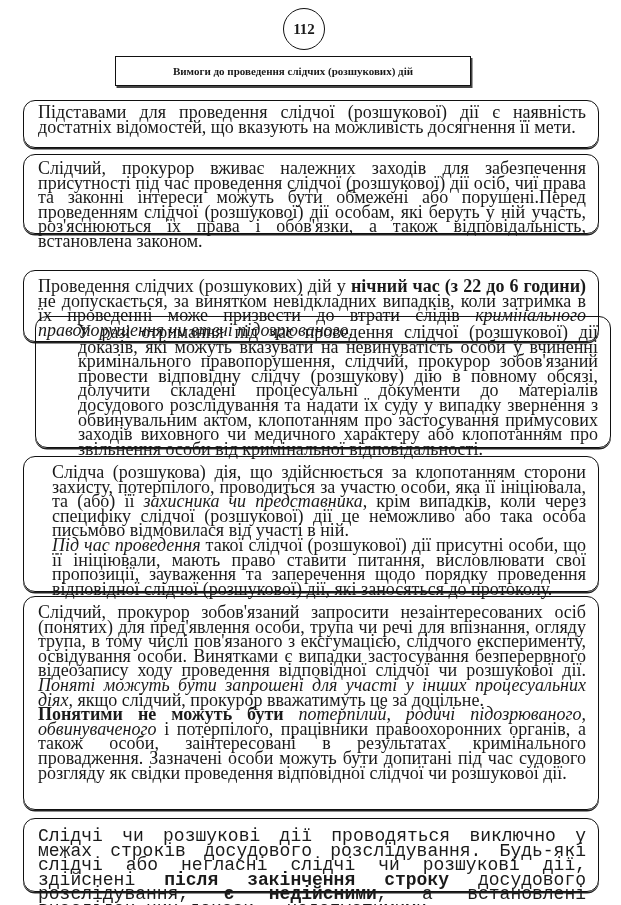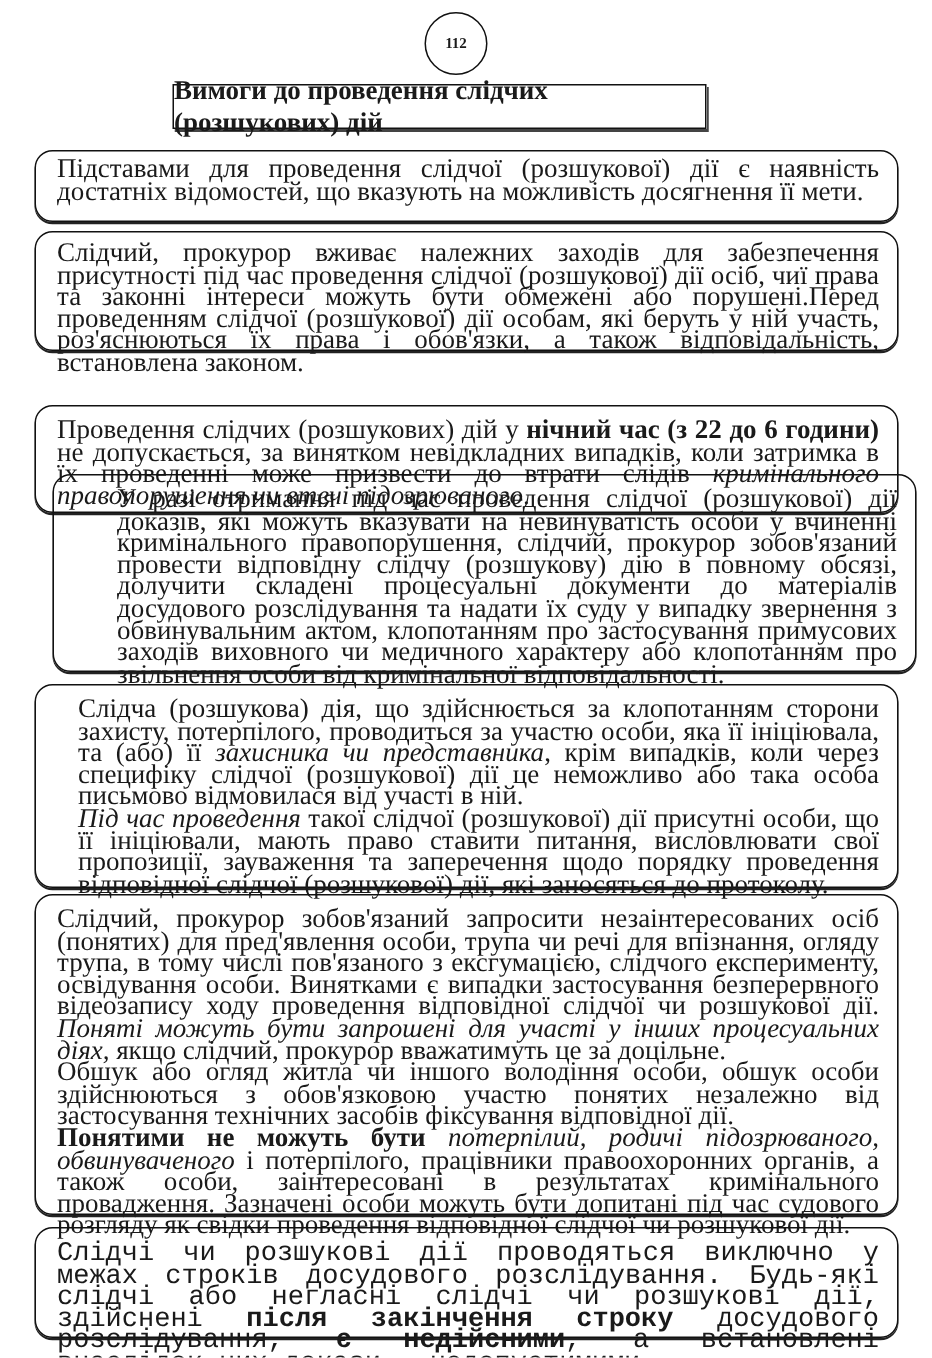--- a/index.html
+++ b/index.html
@@ -4,27 +4,27 @@
 <style>
   html, body { margin: 0; padding: 0; }
   body {
     width: 621px; height: 905px; background: #ffffff; position: relative; overflow: hidden;
     font-family: "Liberation Serif", "DejaVu Serif", serif; color: #1a1a1a;
   }
   .page-number {
     position: absolute; left: 283px; top: 8px; width: 40px; height: 40px;
     border: 1.6px solid #111; border-radius: 50%;
     display: flex; align-items: center; justify-content: center;
-    font-weight: bold; font-size: 10px;
+    font-weight: bold; font-size: 15px;
   }
   .title-box {
     position: absolute; left: 115px; top: 56px; width: 354px; height: 28px;
     border: 1.3px solid #111; box-shadow: 1.5px 2px 0 #444;
     display: flex; align-items: center; justify-content: center;
-    font-weight: bold; font-size: 18px;
+    font-weight: bold; font-size: 11px;
   }
   .box {
     position: absolute; border: 1.8px solid #111; border-radius: 12px;
     box-sizing: border-box; padding: 6px 12px 6px 14px;
     font-size: 18px; line-height: 14.6px; text-align: justify;
     box-shadow: 0 1.5px 0 #222;
   }
   .box p { margin: 0; }
   .b { font-weight: bold; }
   .i { font-style: italic; }
@@ -59,19 +59,18 @@
   <p>У разі отримання під час проведення слідчої (розшукової) дії доказів, які можуть вказувати на невинуватість особи у вчиненні кримінального правопорушення, слідчий, прокурор зобов'язаний провести відповідну слідчу (розшукову) дію в повному обсязі, долучити складені процесуальні документи до матеріалів досудового розслідування та надати їх суду у випадку звернення з обвинувальним актом, клопотанням про застосування примусових заходів виховного чи медичного характеру або клопотанням про звільнення особи від кримінальної відповідальності.</p>
 </div>
 
 <div class="box" id="box5">
   <p><span>Слідча (розшукова) дія, що здійснюється за клопотанням сторони захисту, потерпілого, проводиться за участю особи, яка її ініціювала, та (або) її </span><span class="i">захисника чи представника</span><span>, крім випадків, коли через специфіку слідчої (розшукової) дії це неможливо або така особа письмово відмовилася від участі в ній.</span></p>
   <p><span class="i">Під час проведення</span><span> такої слідчої (розшукової) дії присутні особи, що її ініціювали, мають право ставити питання, висловлювати свої пропозиції, зауваження та заперечення щодо порядку проведення відповідної слідчої (розшукової) дії, які заносяться до протоколу.</span></p>
 </div>
 
 <div class="box" id="box6">
   <p><span>Слідчий, прокурор зобов'язаний запросити незаінтересованих осіб (понятих) для пред'явлення особи, трупа чи речі для впізнання, огляду трупа, в тому числі пов'язаного з ексгумацією, слідчого експерименту, освідування особи. Винятками є випадки застосування безперервного відеозапису ходу проведення відповідної слідчої чи розшукової дії. </span><span class="i">Поняті можуть бути запрошені для участі у інших процесуальних діях,</span><span> якщо слідчий, прокурор вважатимуть це за доцільне.</span></p>
-  <p>Обшук або огляд житла чи іншого володіння особи, обшук особи здійснюються з обов'язковою участю понятих незалежно від застосування технічних засобів фіксування відповідної дії.</p>
   <p><span class="b">Понятими не можуть бути</span><span class="i"> потерпілий, родичі підозрюваного, обвинуваченого</span><span> і потерпілого, працівники правоохоронних органів, а також особи, заінтересовані в результатах кримінального провадження. Зазначені особи можуть бути допитані під час судового розгляду як свідки проведення відповідної слідчої чи розшукової дії.</span></p>
 </div>
 
 <div class="box" id="box7">
   <p><span>Слідчі чи розшукові дії проводяться виключно у межах строків досудового розслідування. Будь-які слідчі або негласні слідчі чи розшукові дії, здійснені </span><span class="b">після закінчення строку</span><span> досудового розслідування, </span><span class="b">є недійсними</span><span>, а встановлені внаслідок них докази – недопустимими.</span></p>
 </div>
 
 </body></html>

